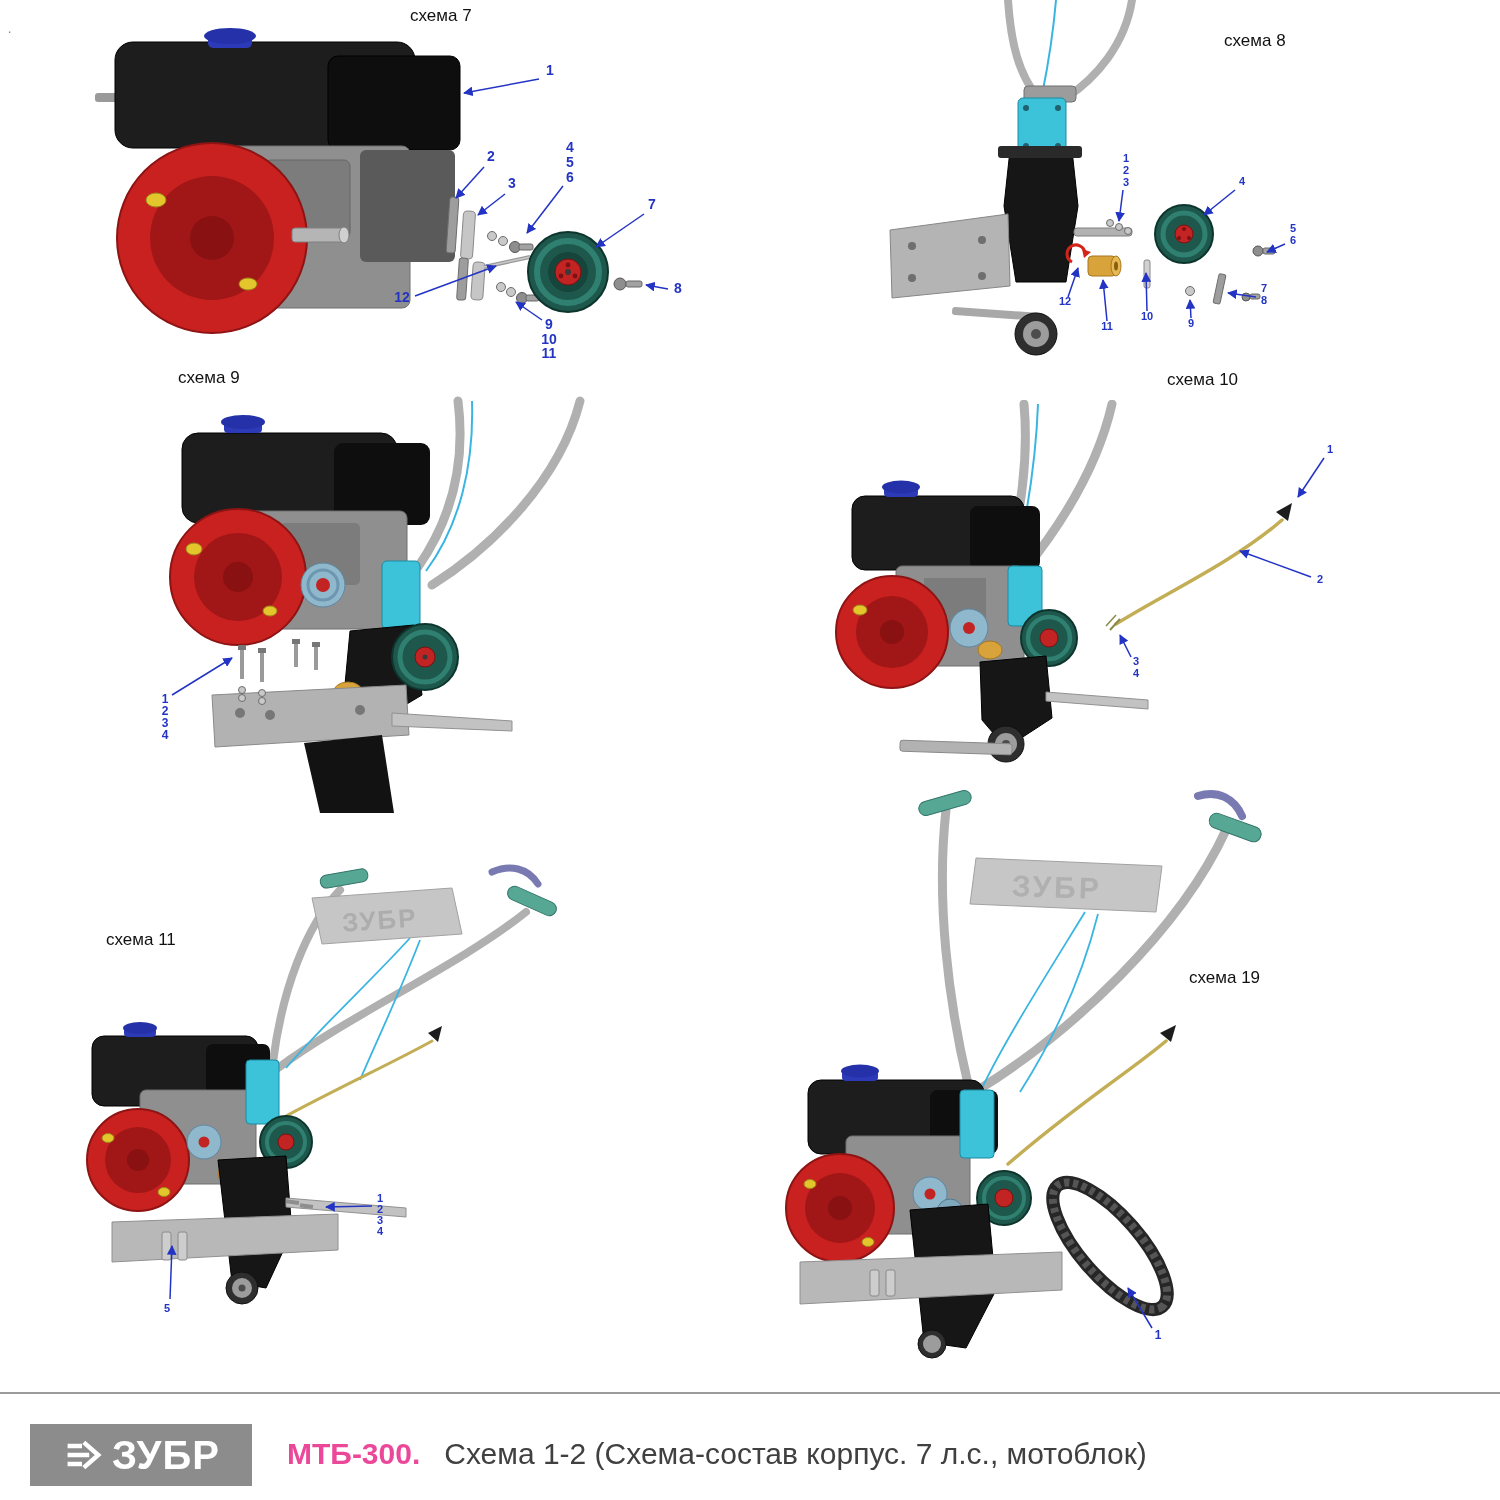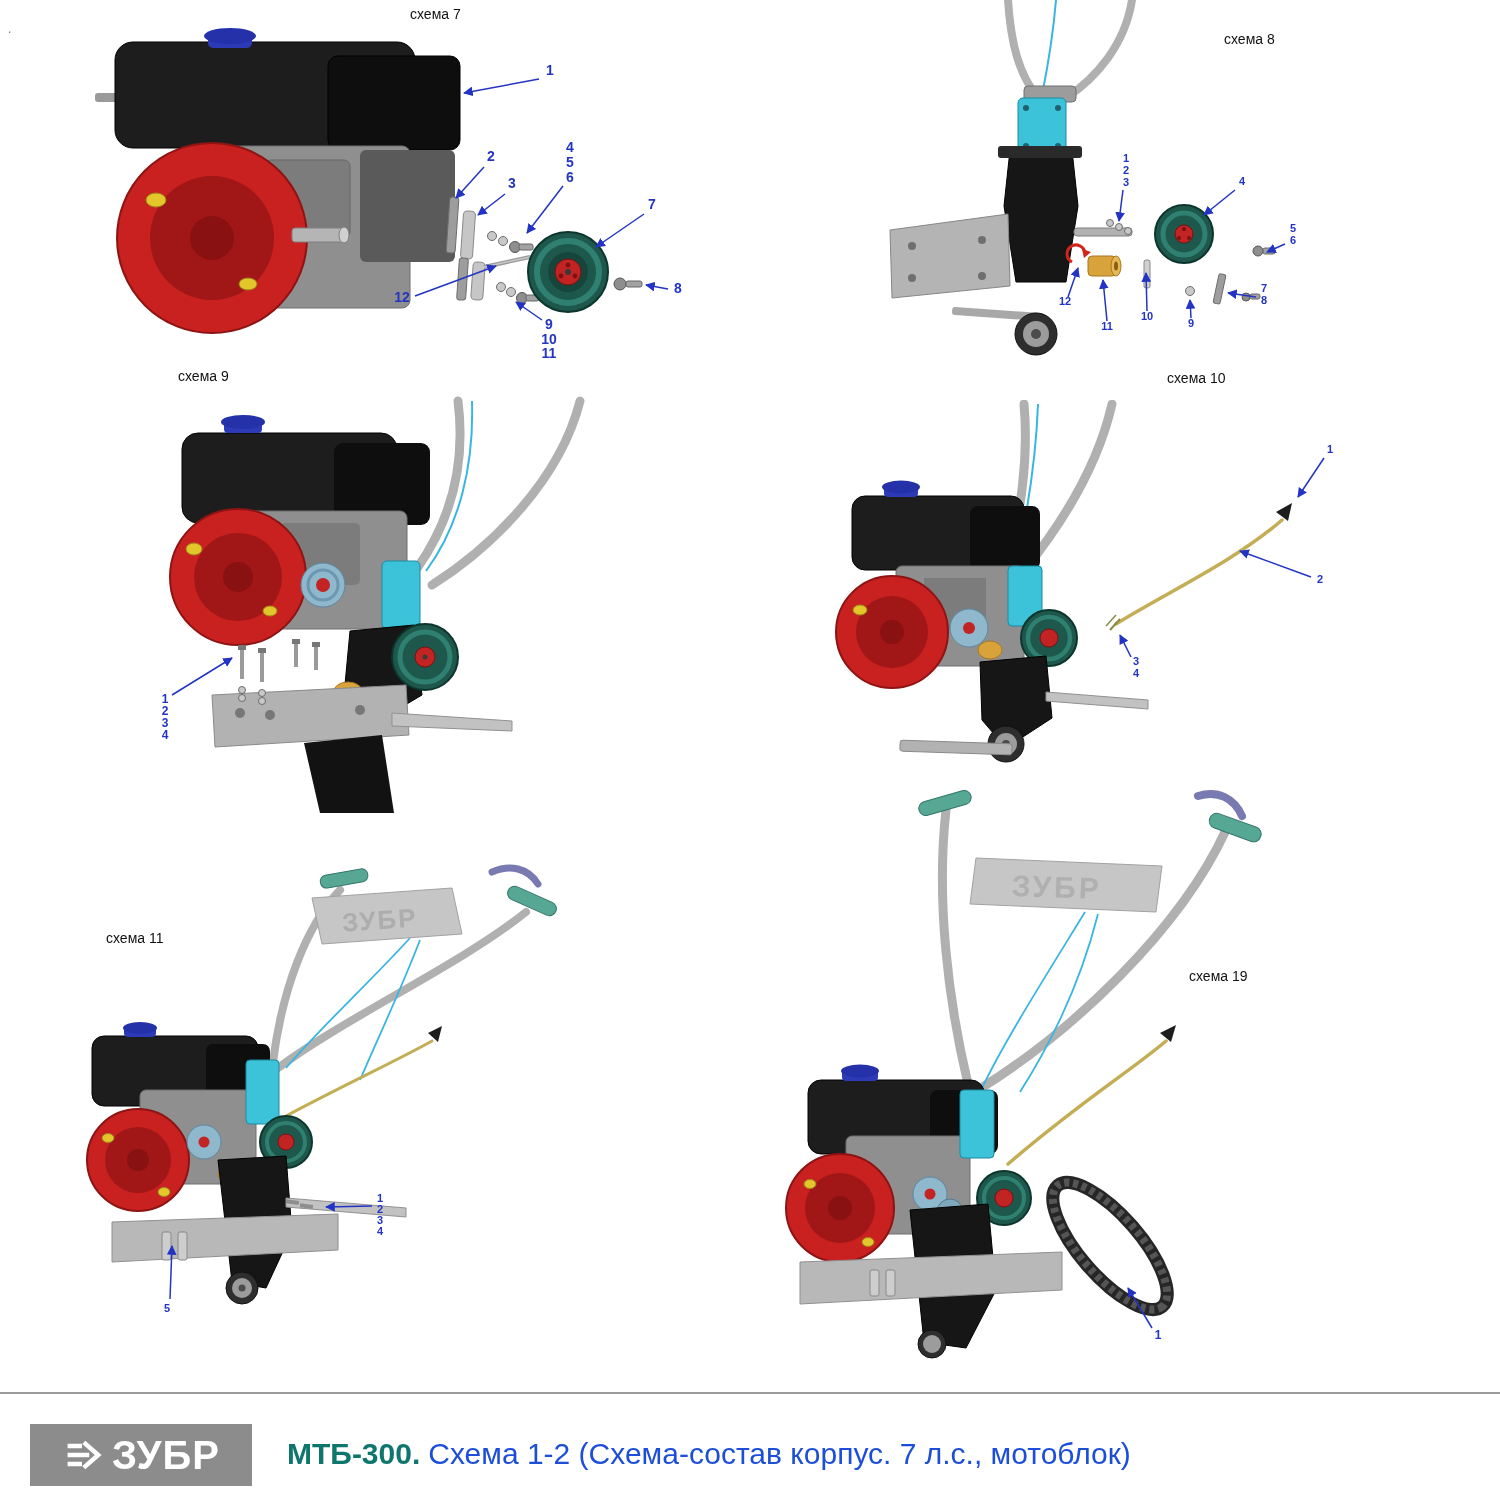--- a/index.html
+++ b/index.html
@@ -1,30 +1,30 @@
 <!DOCTYPE html>
 <html><head>
 <meta charset="utf-8">
 <style>
   html,body{margin:0;padding:0;background:#fff;}
   .page{position:relative;width:1500px;height:1500px;background:#fff;font-family:"Liberation Sans",sans-serif;overflow:hidden;}
-  .scheme-title{position:absolute;font-size:14px;color:#111;z-index:3;}
+  .scheme-title{position:absolute;font-size:17px;color:#111;z-index:3;}
   .svgpanel{position:absolute;z-index:1;}
   svg .co{fill:#2334c4;font-family:"Liberation Sans",sans-serif;font-weight:bold;}
   svg .ar{stroke:#2334c4;stroke-width:1.5;fill:none;}
   svg .tube{stroke:#b0b0b0;stroke-linecap:round;fill:none;}
   svg .cable{stroke:#3ab5e2;fill:none;}
   svg .thr{stroke:#c3ae55;fill:none;stroke-linecap:round;}
   .stray{position:absolute;left:8px;top:22px;color:#777;font-size:12px;z-index:3;}
   .footer-line{position:absolute;left:0;top:1392px;width:1500px;border-top:2px solid #9b9b9b;z-index:2;}
   .logo-box{position:absolute;left:30px;top:1424px;width:222px;height:62px;background:#8c8c8c;display:flex;align-items:center;justify-content:center;gap:10px;z-index:3;}
   .logo-text{color:#fff;font-weight:bold;font-size:40px;letter-spacing:1px;line-height:1;}
   .caption{position:absolute;left:287px;top:1437px;font-size:30px;white-space:nowrap;z-index:3;}
-  .caption .model{font-weight:bold;color:#0f766e;}
-  .caption .subtitle{color:#1d4ed8;margin-left:8px;}
+  .caption .model{font-weight:bold;color:#ec4899;}
+  .caption .subtitle{color:#404040;margin-left:24px;}
 </style>
 </head>
 <body>
 
 <div class="page">
 
   <div class="stray">.</div>
 
   <div class="scheme-title" style="left:410px;top:6px">схема 7</div>
   <svg class="svgpanel" style="left:60px;top:0" width="660" height="370" viewBox="0 0 660 370">

